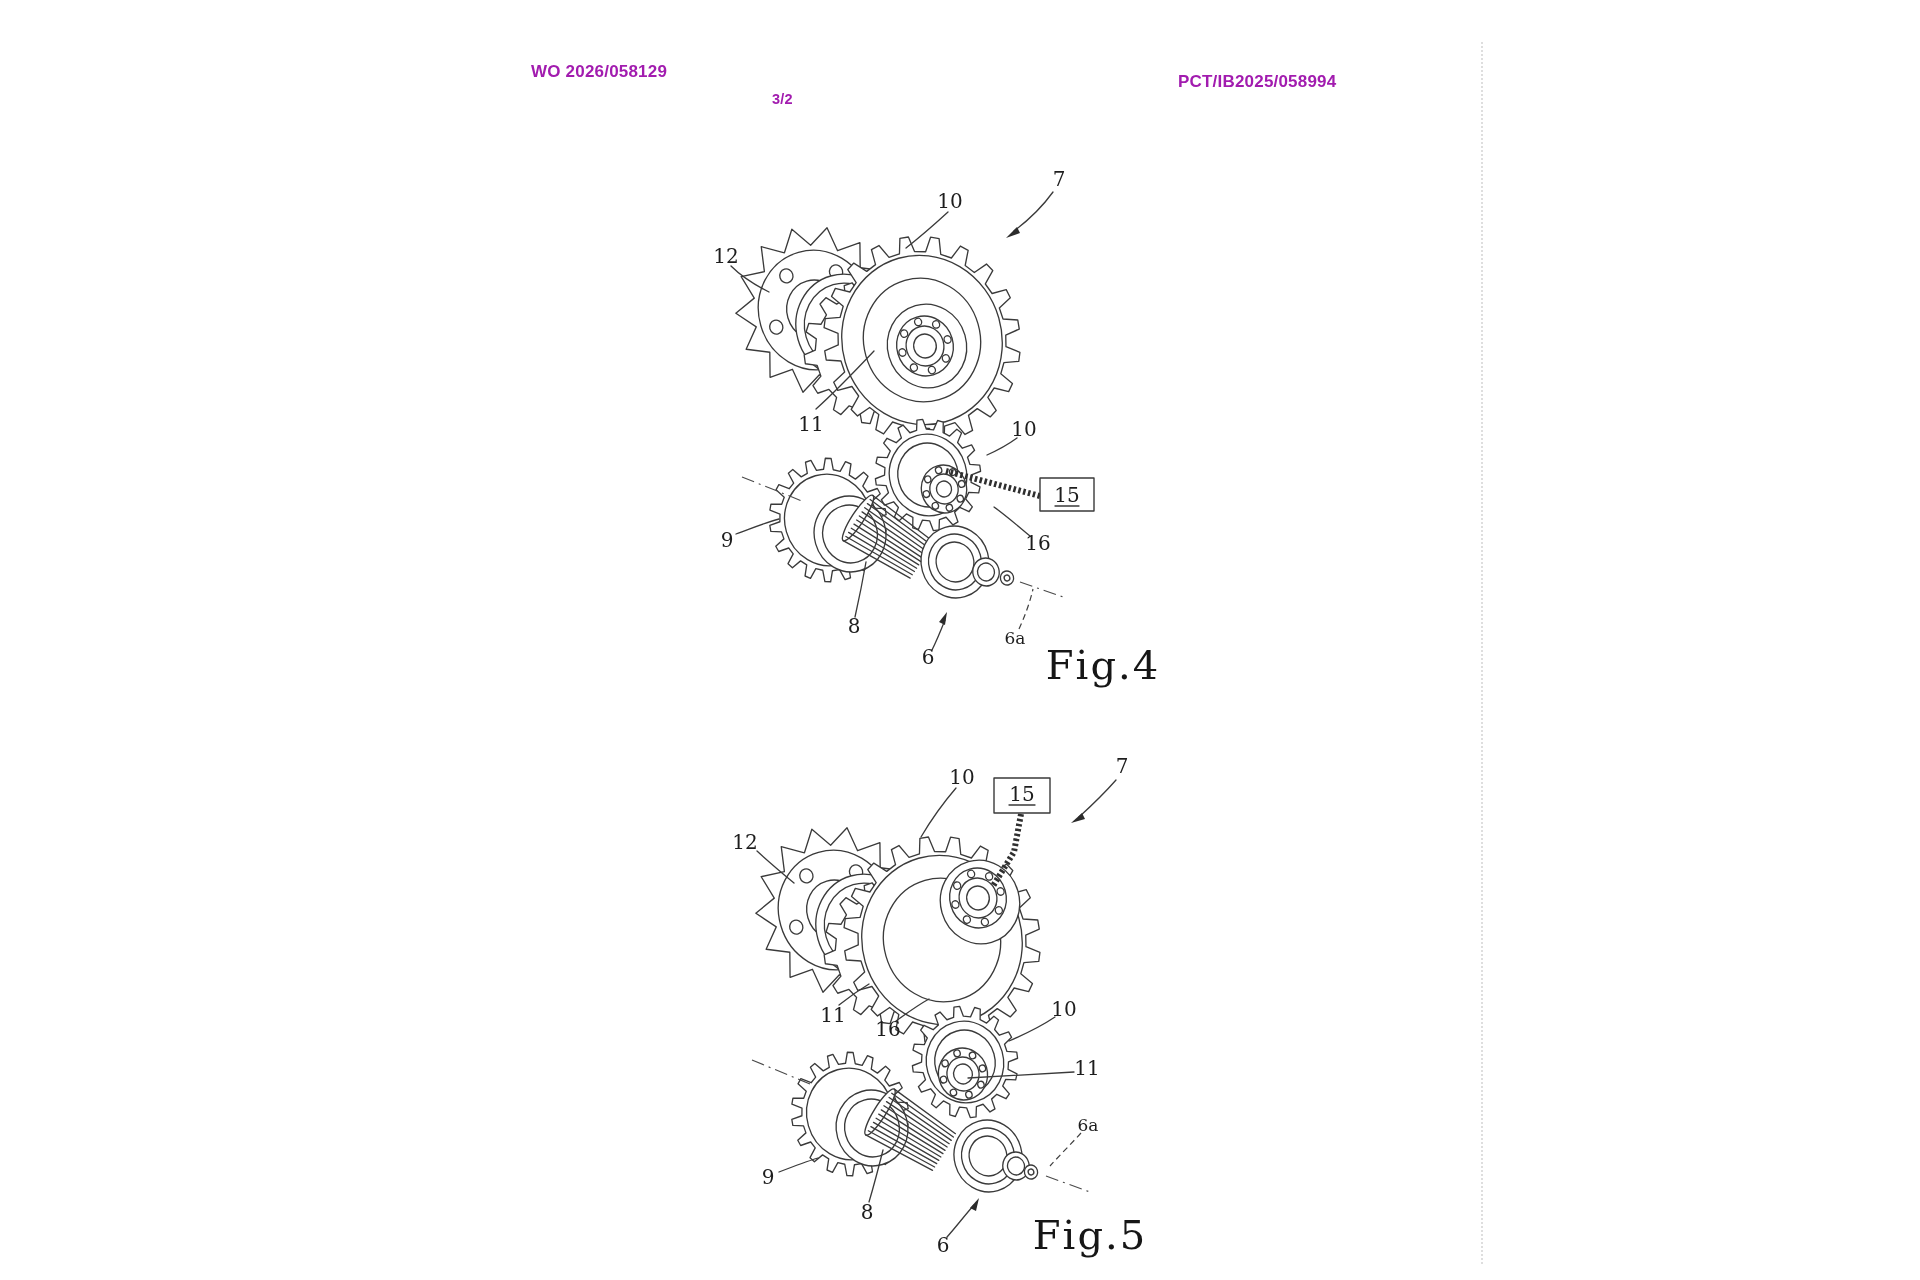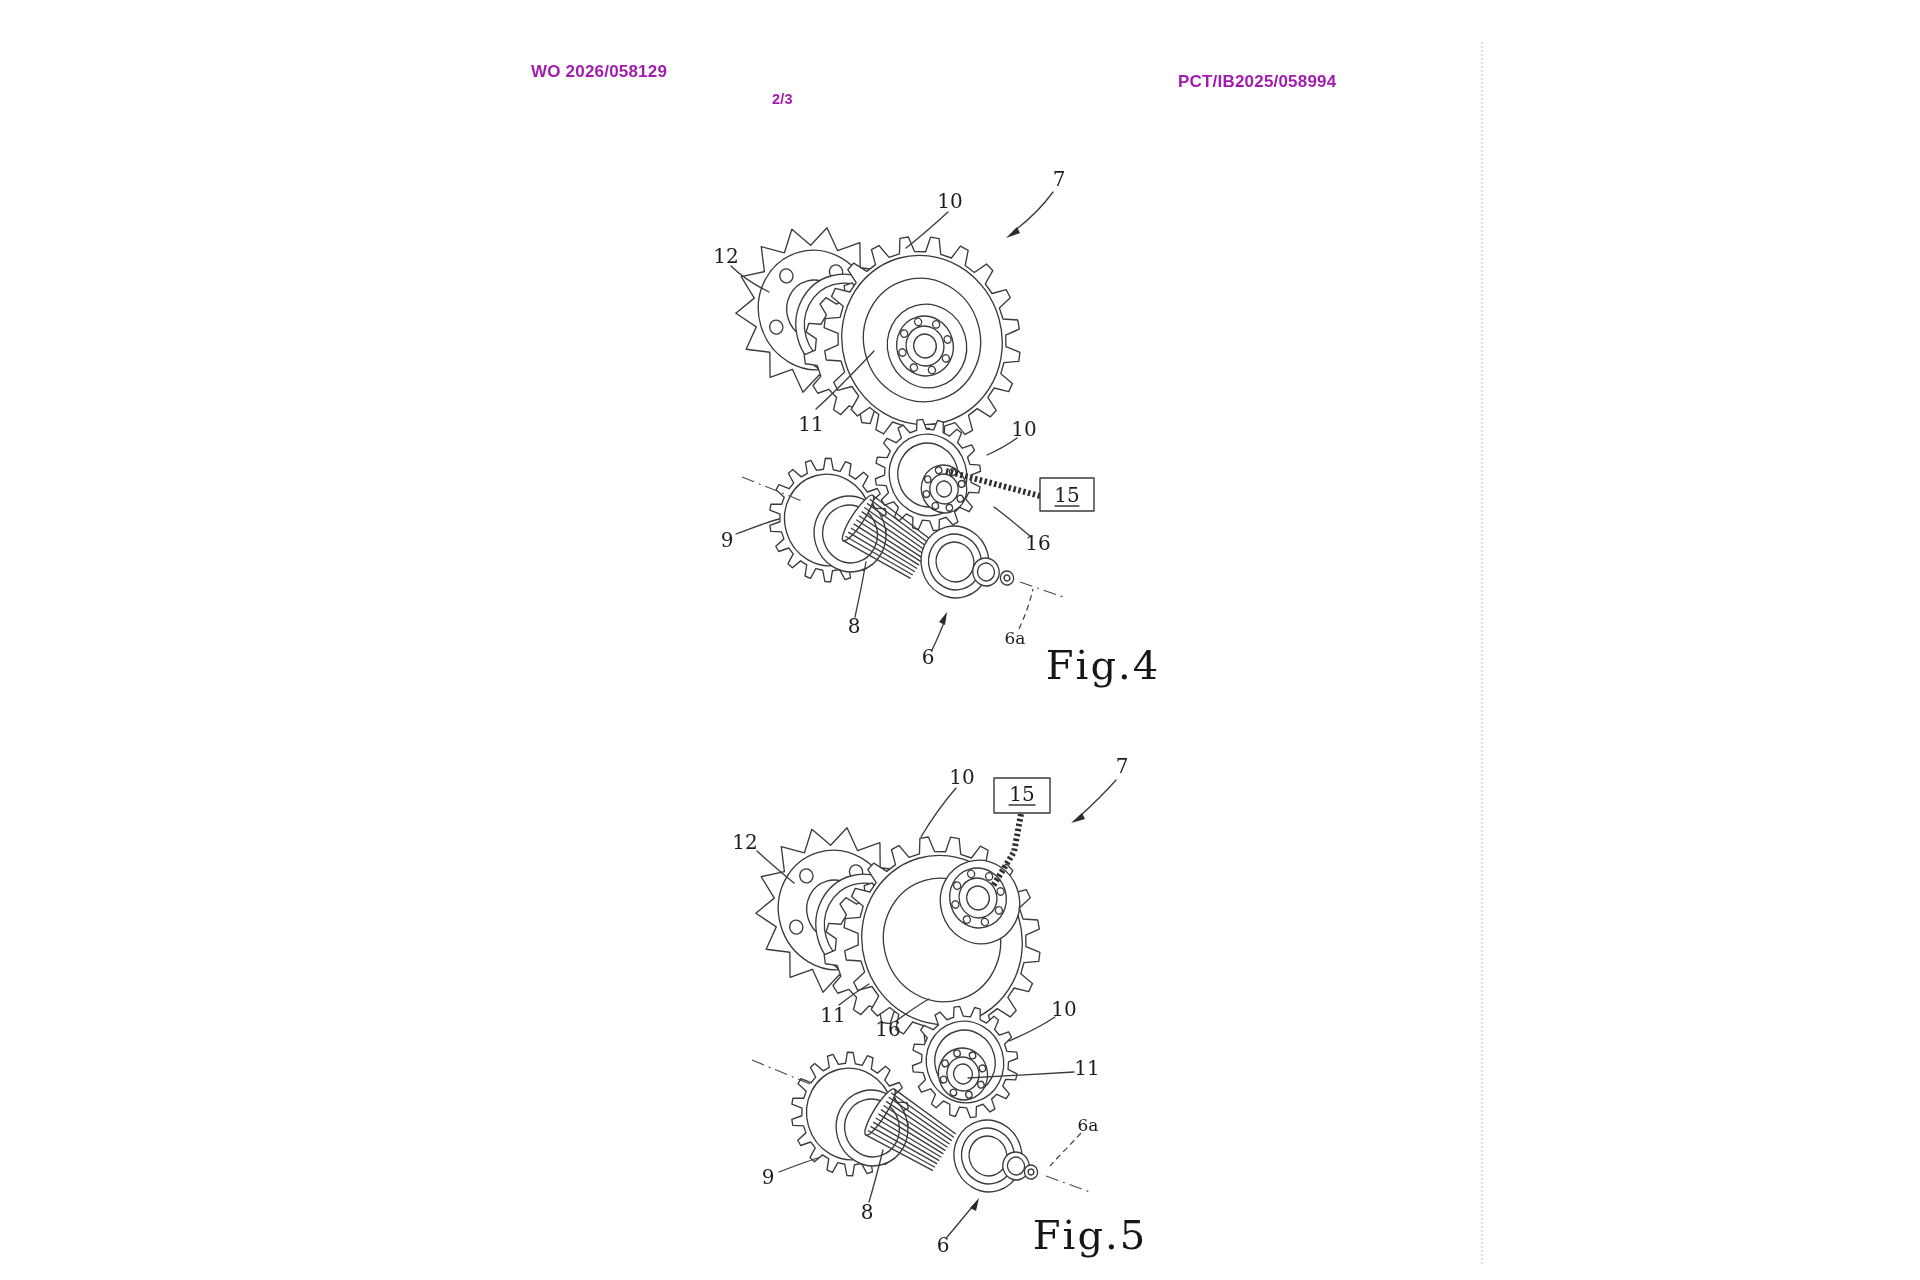--- a/index.html
+++ b/index.html
@@ -22,21 +22,21 @@
   .rnum{font-family:"DejaVu Serif",serif;font-size:20px;fill:#1d1d1d;}
   .sm{font-size:17px;}
   .cap{font-family:"DejaVu Serif",serif;font-size:40px;fill:#161616;letter-spacing:2px;}
 </style>
 </head>
 <body>
 
 <div class="page">
 
   <div id="hdrL" class="hdr">WO 2026/058129</div>
-  <div id="hdrC" class="hdr">2/3</div>
+  <div id="hdrC" class="hdr">3/2</div>
   <div id="hdrR" class="hdr">PCT/IB2025/058994</div>
 
   <div class="artifact"></div>
 
   <svg width="1920" height="1280" viewBox="0 0 1920 1280">
 
     <g id="gears4">
         <g transform="translate(815 310) rotate(-16) scale(.94 1)">
           <polygon points="65.0,0.0 81.9,18.7 58.6,28.2 65.7,52.4 40.5,50.8 36.4,75.7 14.5,63.4 0.0,84.0 -14.5,63.4 -36.4,75.7 -40.5,50.8 -65.7,52.4 -58.6,28.2 -81.9,18.7 -65.0,0.0 -81.9,-18.7 -58.6,-28.2 -65.7,-52.4 -40.5,-50.8 -36.4,-75.7 -14.5,-63.4 -0.0,-84.0 14.5,-63.4 36.4,-75.7 40.5,-50.8 65.7,-52.4 58.6,-28.2 81.9,-18.7 " class="ln"></polygon>
           <circle r="60" class="ln"></circle>

